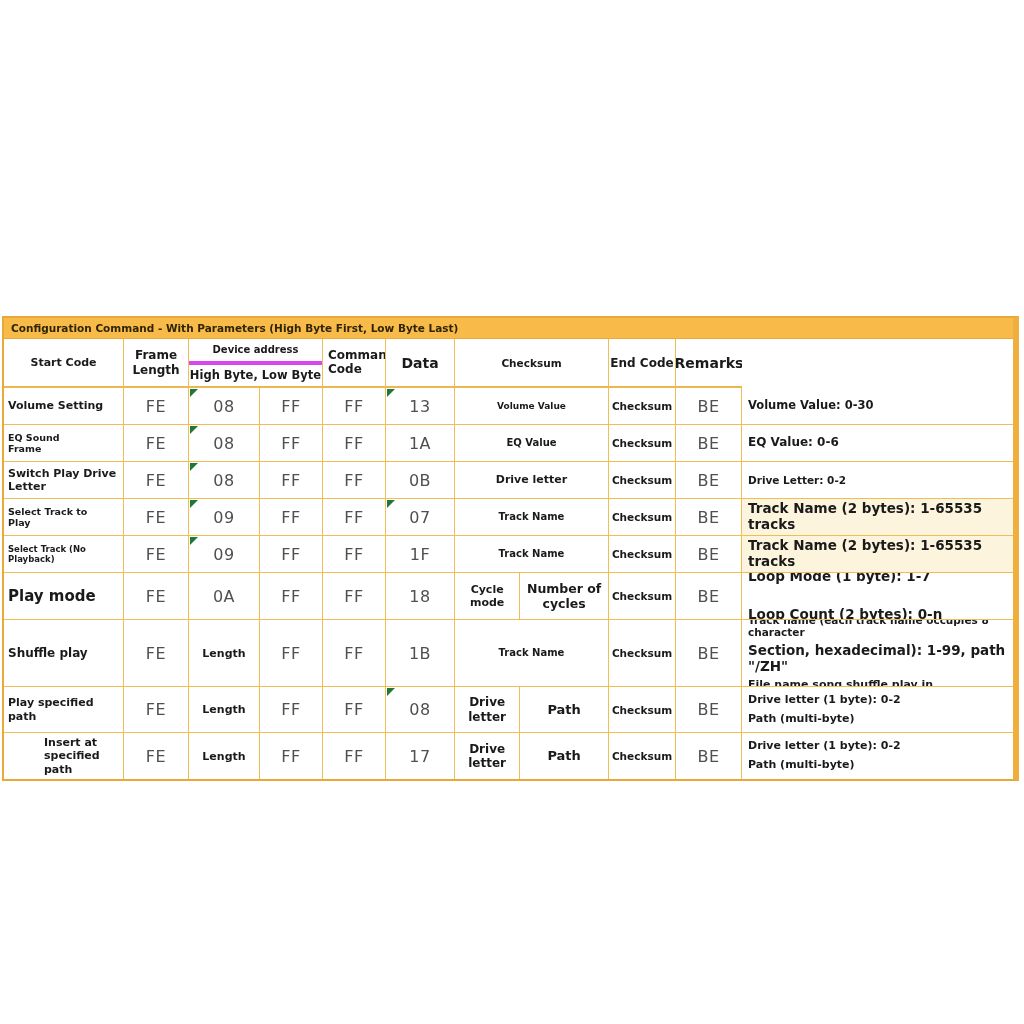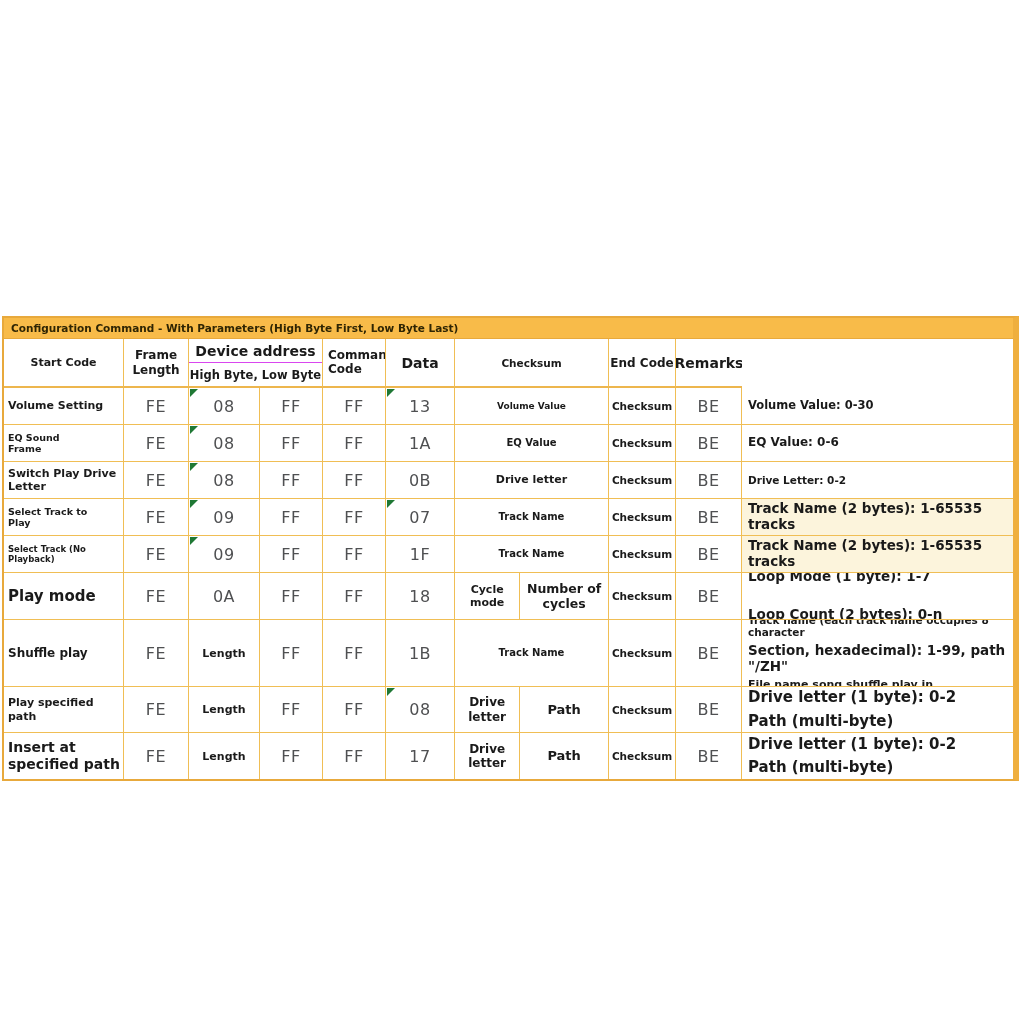--- a/index.html
+++ b/index.html
@@ -53,21 +53,21 @@
   .cell:last-child { border-right: none; }
 
   
   .hdr { font-weight: bold; }
   .hdr .cell { border-bottom: 2px solid #EDB64E; }
   .hdr { height: 49px; }
   .h-function   { font-size: 15px; }
   .h-start      { font-size: 11px; }
   .h-frame      { font-size: 12px; line-height: 1.25; }
   .h-device     { flex-direction: column; align-items: stretch; padding: 0; }
-  .h-device .dev-top    { flex: 1; display:flex; align-items:center; justify-content:center; font-size: 14px; border-bottom: 1px solid #d946ef; text-align: right; }
+  .h-device .dev-top    { flex: 1; display:flex; align-items:center; justify-content:center; font-size: 10px; border-bottom: 4px solid #d946ef; text-align: right; }
   .h-device .dev-bottom { flex: 1; display:flex; align-items:center; justify-content:center; font-size: 11.5px; }
   .h-cmd        { font-size: 12px; justify-content: flex-start; text-align: left; padding-left: 5px; line-height: 1.15; }
   .h-data       { font-size: 14px; }
   .h-checksum   { font-size: 10.5px; }
   .h-end        { font-size: 12px; }
   .h-remarks    { font-size: 14px; }
 
   
   .cell-function {
     justify-content: flex-start;
@@ -120,21 +120,21 @@
 
   
   .row-0 .cell-function { font-size: 11px; }
   .row-1 .cell-function { font-size: 9.5px; }
   .row-2 .cell-function { font-size: 11px; }
   .row-3 .cell-function { font-size: 9.5px; }
   .row-4 .cell-function { font-size: 8.5px; }
   .row-5 .cell-function { font-size: 15px; }
   .row-6 .cell-function { font-size: 12px; }
   .row-7 .cell-function { font-size: 11px; }
-  .row-8 .cell-function { font-size: 14px; }
+  .row-8 .cell-function { font-size: 11px; margin-left: 36px; }
 
   
   .row-0 .data-sub { font-size: 9px; }
   .row-1 .data-sub { font-size: 10px; }
   .row-2 .data-sub { font-size: 11px; }
   .row-3 .data-sub, .row-4 .data-sub { font-size: 10px; }
   .row-5 .data-sub.first { font-size: 11px; }
   .row-5 .data-sub.second { font-size: 12.5px; }
   .row-6 .data-sub { font-size: 10px; }
   .row-7 .data-sub.first, .row-8 .data-sub.first { font-size: 12px; }
@@ -143,21 +143,21 @@
   
   .row-0 .cell-remarks { font-size: 11.5px; }
   .row-1 .cell-remarks { font-size: 12px; }
   .row-2 .cell-remarks { font-size: 10.5px; }
   .row-3 .cell-remarks, .row-4 .cell-remarks { font-size: 13.5px; background: #FCF4DC; }
   .row-5 .cell-remarks { font-size: 13.5px; gap: 22px; }
   .row-6 .cell-remarks { gap: 5px; }
   .row-6 .cell-remarks .rline:nth-child(1) { font-size: 10.5px; }
   .row-6 .cell-remarks .rline:nth-child(2) { font-size: 13.5px; }
   .row-6 .cell-remarks .rline:nth-child(3) { font-size: 11px; }
-  .row-7 .cell-remarks, .row-8 .cell-remarks { font-size: 15px; gap: 6px; }
+  .row-7 .cell-remarks, .row-8 .cell-remarks { font-size: 11px; gap: 6px; }
 </style>
 </head>
 <body>
 
 <div class="page">
   <div class="table-wrap">
 
     <div class="title-bar">Configuration Command - With Parameters (High Byte First, Low Byte Last)</div>
 
     <div class="grid hdr">

